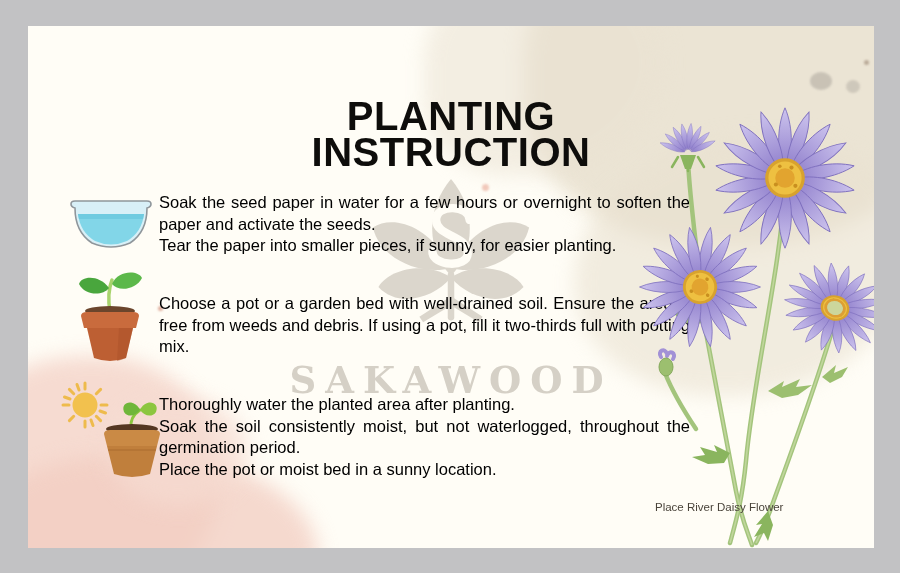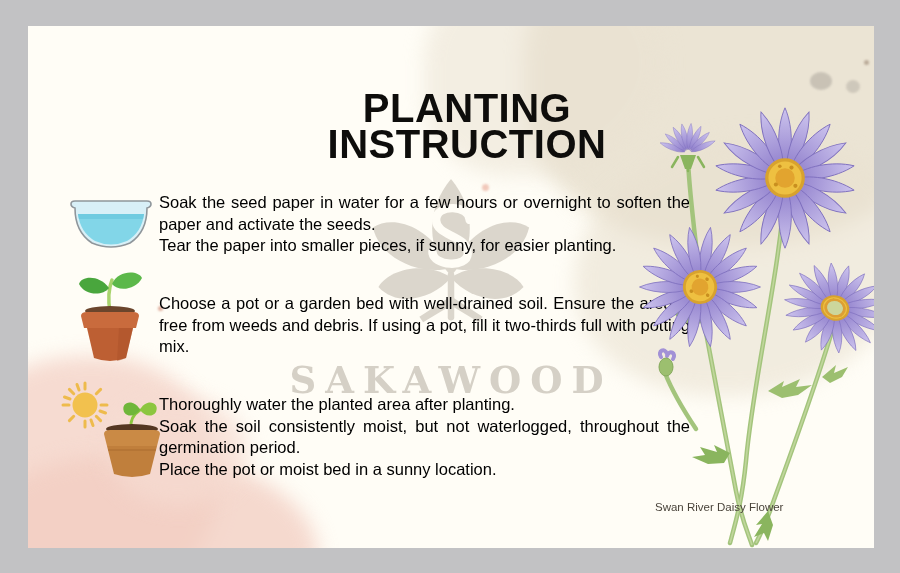--- a/index.html
+++ b/index.html
@@ -26,22 +26,22 @@
   .gdot3{left:836px;top:34px;width:5px;height:5px;background:#a5927f;opacity:.7;}
   .pdot1{left:454px;top:158px;width:7px;height:7px;background:#f0c3b4;opacity:.9;}
   .pdot2{left:130px;top:280px;width:5px;height:5px;background:#d89a86;opacity:.8;}
   
   .watermark{position:absolute;left:0;width:100%;top:140px;text-align:center;pointer-events:none;}
   .wm-text{
     margin-top:2px;font-family:"DejaVu Serif", serif;font-size:37px;font-weight:600;
     letter-spacing:9px;color:#d5d0c6;
   }
   
-  .title{position:absolute;left:0;width:100%;top:64px;text-align:center;color:#0e0d0b;
-    font-weight:800;font-size:40px;line-height:36px;letter-spacing:.5px;margin-left:16px;}
+  .title{position:absolute;left:0;width:100%;top:72px;text-align:center;color:#0e0d0b;
+    font-weight:800;font-size:40px;line-height:36px;letter-spacing:.5px;}
   
   .step-text{position:absolute;left:131px;width:531px;color:#000000;
     font-size:16.5px;line-height:21.5px;}
   .step-text p{margin:0;text-align:justify;}
   .t1{top:166px;} .t2{top:267px;} .t3{top:368px;}
   .icon{position:absolute;}
   .i1{left:40px;top:172px;} .i2{left:47px;top:246px;} .i3{left:30px;top:352px;}
   
   .caption{position:absolute;left:627px;top:475px;font-size:11.5px;color:#4a443b;}
   
@@ -221,15 +221,15 @@
     </g>
 
     <use href="#daisy" transform="translate(167,97) scale(1.3)"></use>
     <use href="#daisy" transform="translate(82,206) scale(1.12) rotate(10)"></use>
     <g transform="translate(217,227) rotate(18) scale(0.95,0.82)">
       <use href="#daisy"></use>
       <circle r="10" fill="#ccd69c" stroke="#dd9f35" stroke-width="3"></circle>
     </g>
   </svg>
 
-  <div class="caption">Swan River Daisy Flower</div>
+  <div class="caption">Place River Daisy Flower</div>
 
 </div>
 
 </body></html>

